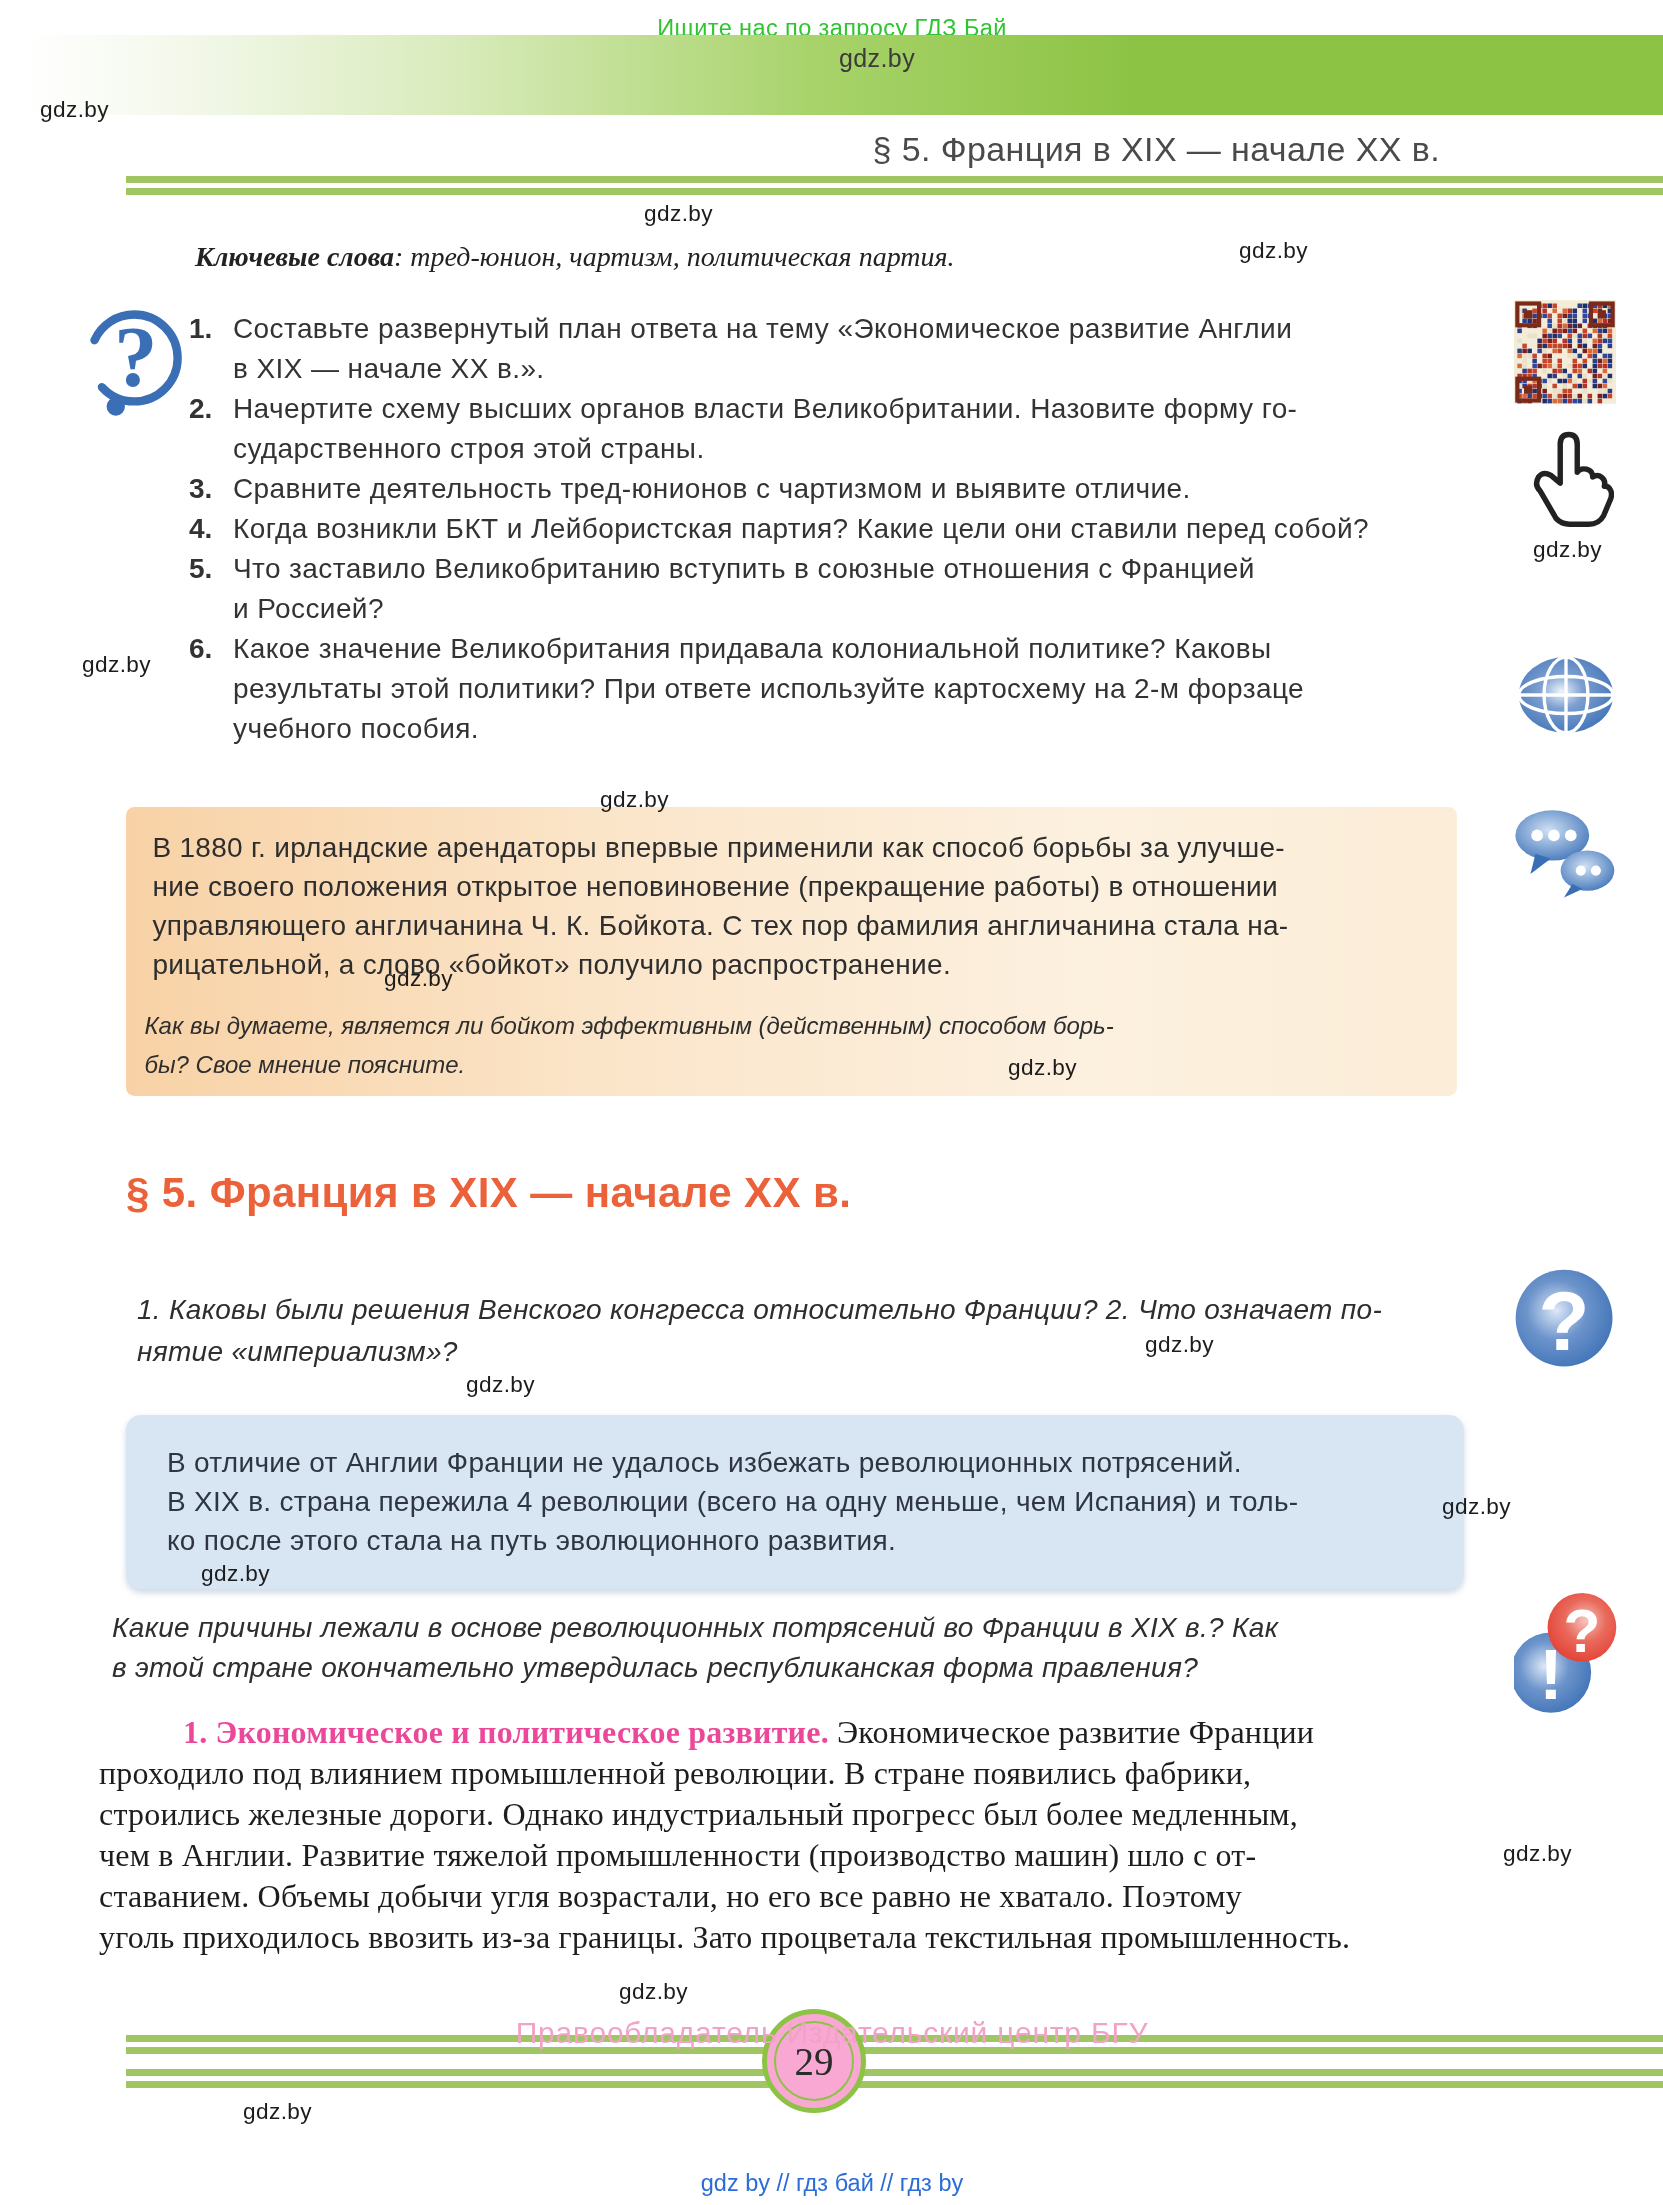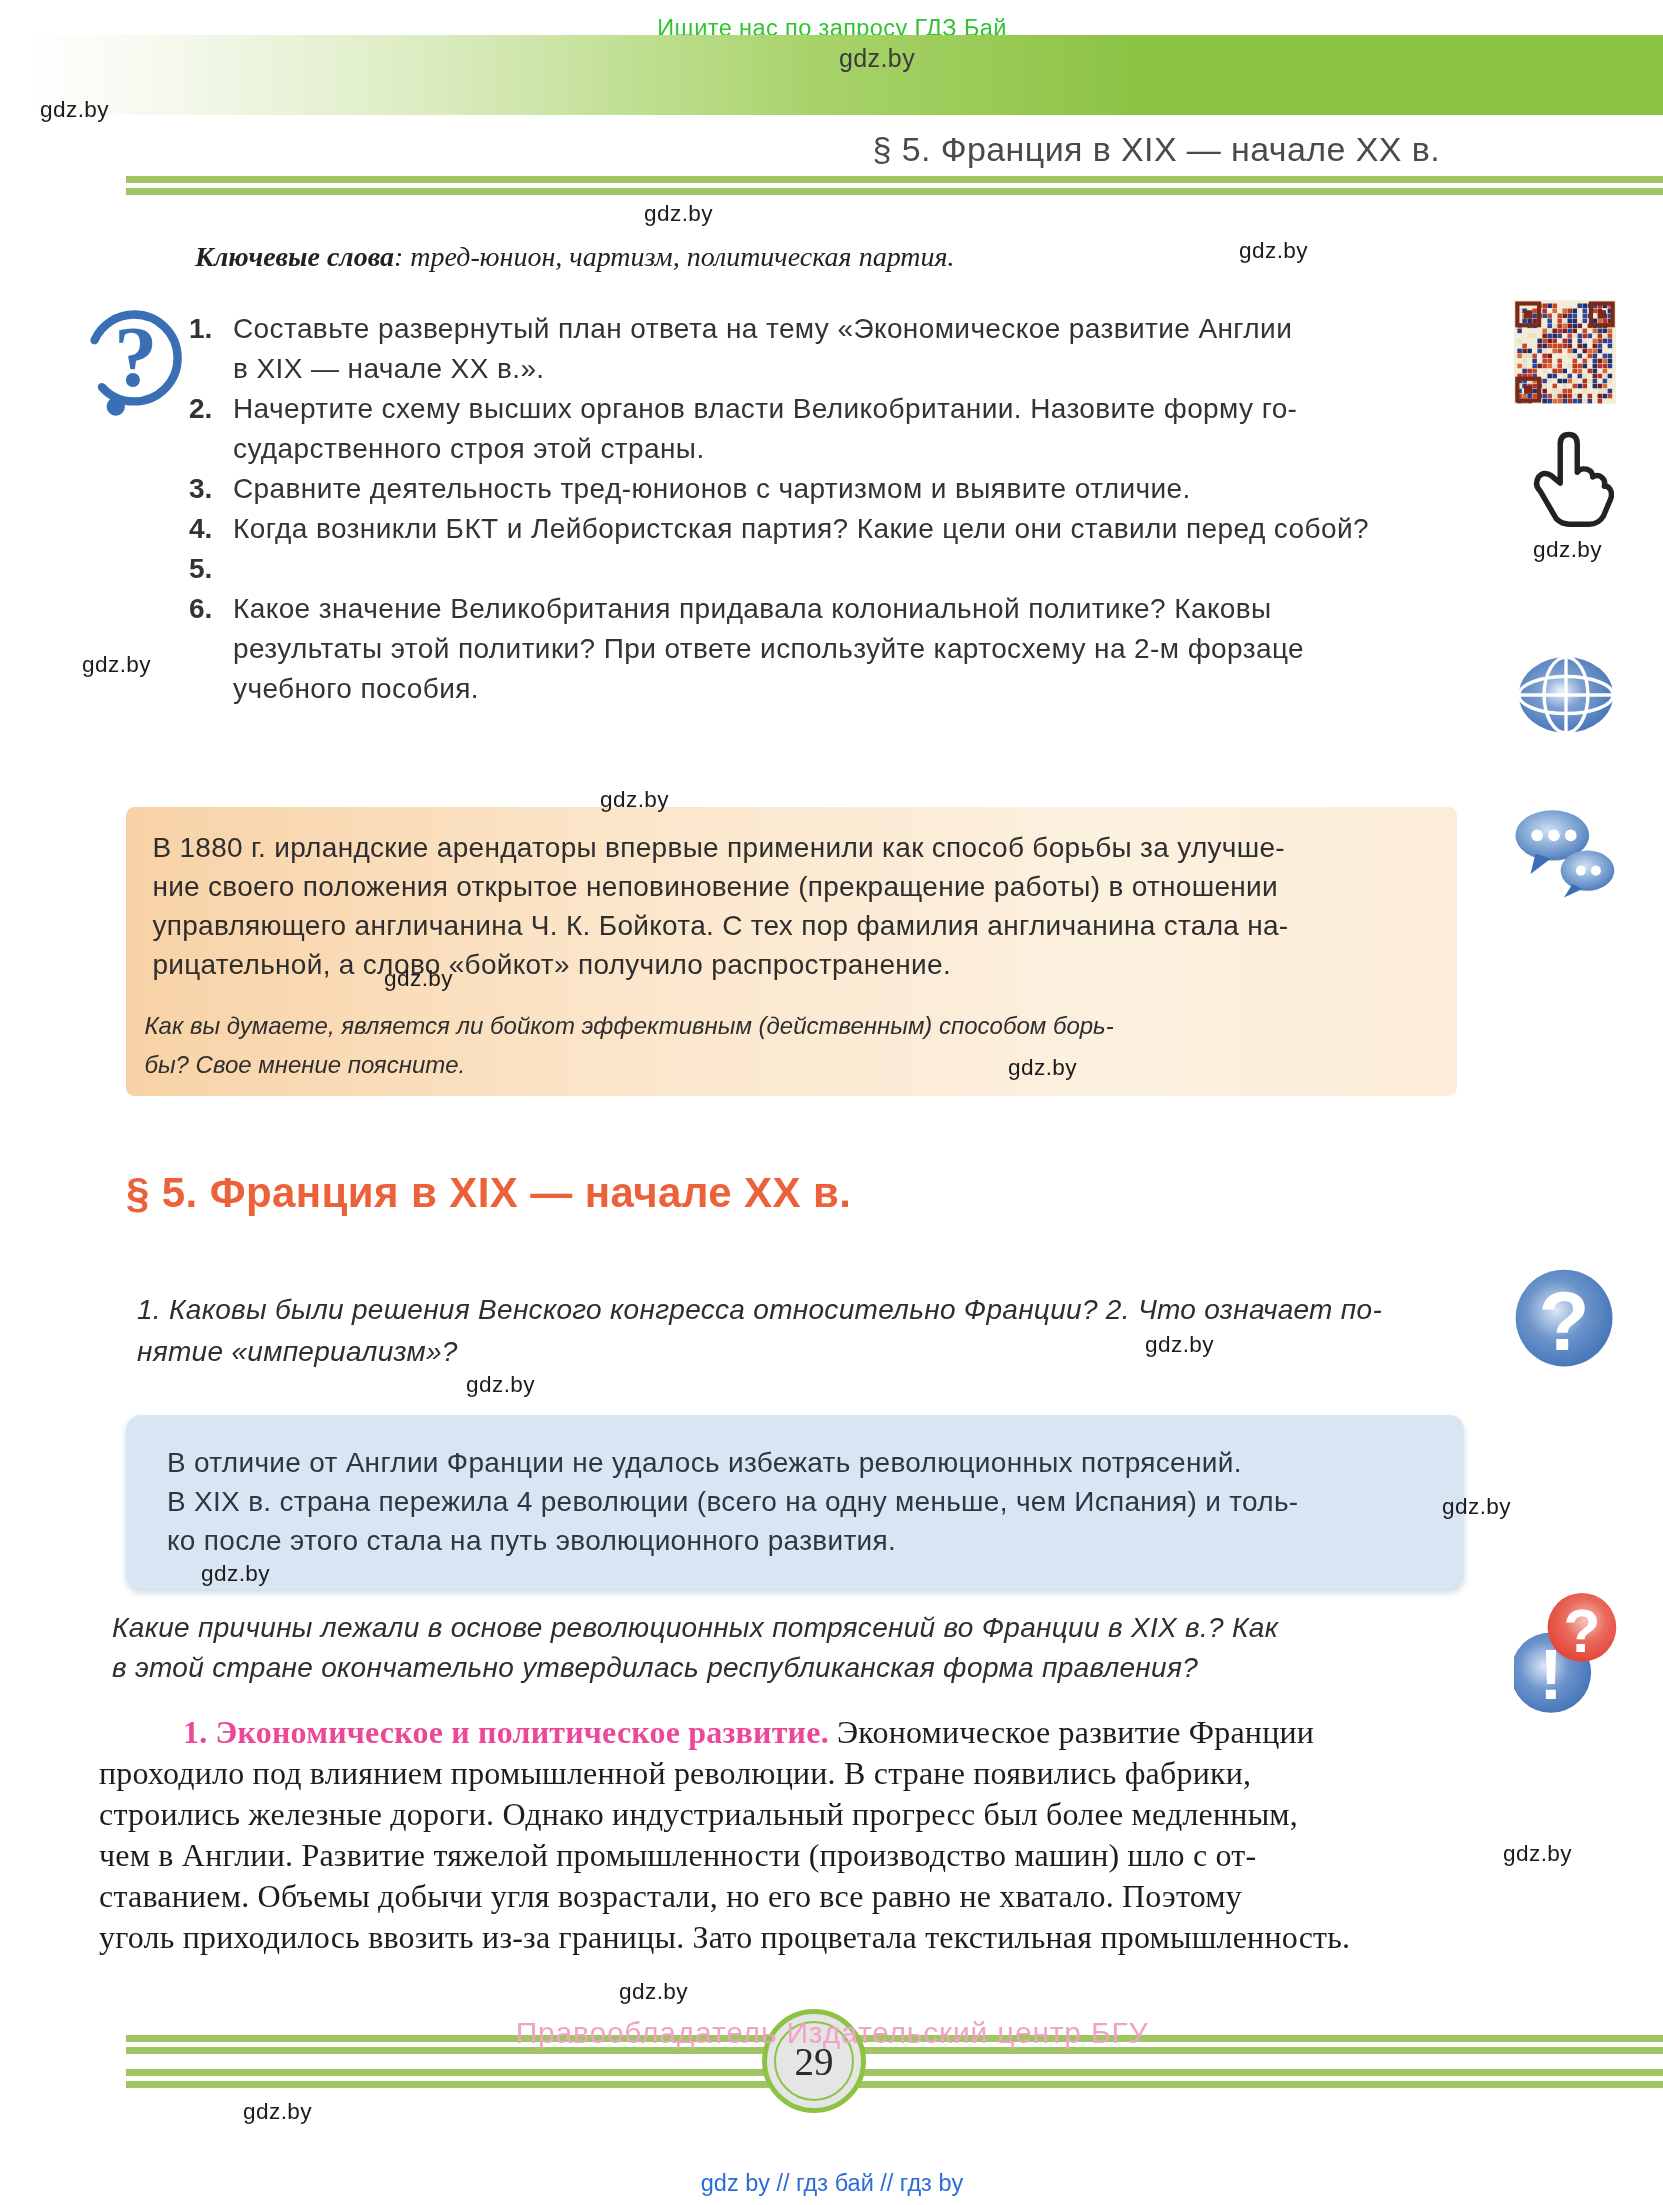--- a/index.html
+++ b/index.html
@@ -61,21 +61,21 @@
   .i-bub{top:805px;left:1512px;width:104px;height:96px;}
   .i-q1{top:306px;left:74px;width:117px;height:114px;}
   .i-q2{top:1268px;left:1514px;width:101px;height:101px;}
   .i-qe{top:1593px;left:1514px;width:104px;height:124px;}
   
   .copyright{position:absolute;top:2016px;left:0;width:100%;text-align:center;font-size:30px;
              color:#f1a2c6;z-index:5;letter-spacing:0.8px;}
   .dlines.b1{top:2035px;z-index:1;}
   .dlines.b2{top:2069px;z-index:1;}
   .pagenum-circle{position:absolute;top:2009px;left:762px;width:104px;height:104px;z-index:3;
-    border-radius:50%;background:#e5e5e5;border:5.9px solid #8cc344;box-sizing:border-box;
+    border-radius:50%;background:#f9a8d4;border:5.9px solid #8cc344;box-sizing:border-box;
     display:flex;align-items:center;justify-content:center;}
   .pagenum-inner{width:80px;height:80px;border-radius:50%;border:2.5px solid #8cc344;box-sizing:border-box;
     display:flex;align-items:center;justify-content:center;}
   .pagenum{font-family:"Liberation Serif",serif;font-size:39px;color:#2b2b2b;}
   .footer-links{position:absolute;top:2170px;left:0;width:100%;text-align:center;
                 font-size:23.5px;color:#2b6cd8;}
 </style>
 </head>
 <body>
 
@@ -115,20 +115,22 @@
     <div class="qrow">
         <span class="qnum">3.</span>
         <span class="qtext pre">Сравните деятельность тред-юнионов с чартизмом и выявите отличие.</span>
       </div>
     <div class="qrow">
         <span class="qnum">4.</span>
         <span class="qtext pre">Когда возникли БКТ и Лейбористская партия? Какие цели они ставили перед собой?</span>
       </div>
     <div class="qrow">
         <span class="qnum">5.</span>
+        <span class="qtext pre">Что заставило Великобританию вступить в союзные отношения с Францией
+и Россией?</span>
       </div>
     <div class="qrow">
         <span class="qnum">6.</span>
         <span class="qtext pre">Какое значение Великобритания придавала колониальной политике? Каковы
 результаты этой политики? При ответе используйте картосхему на 2-м форзаце
 учебного пособия.</span>
       </div>
   </div>
 
   <div class="icon i-qr">

